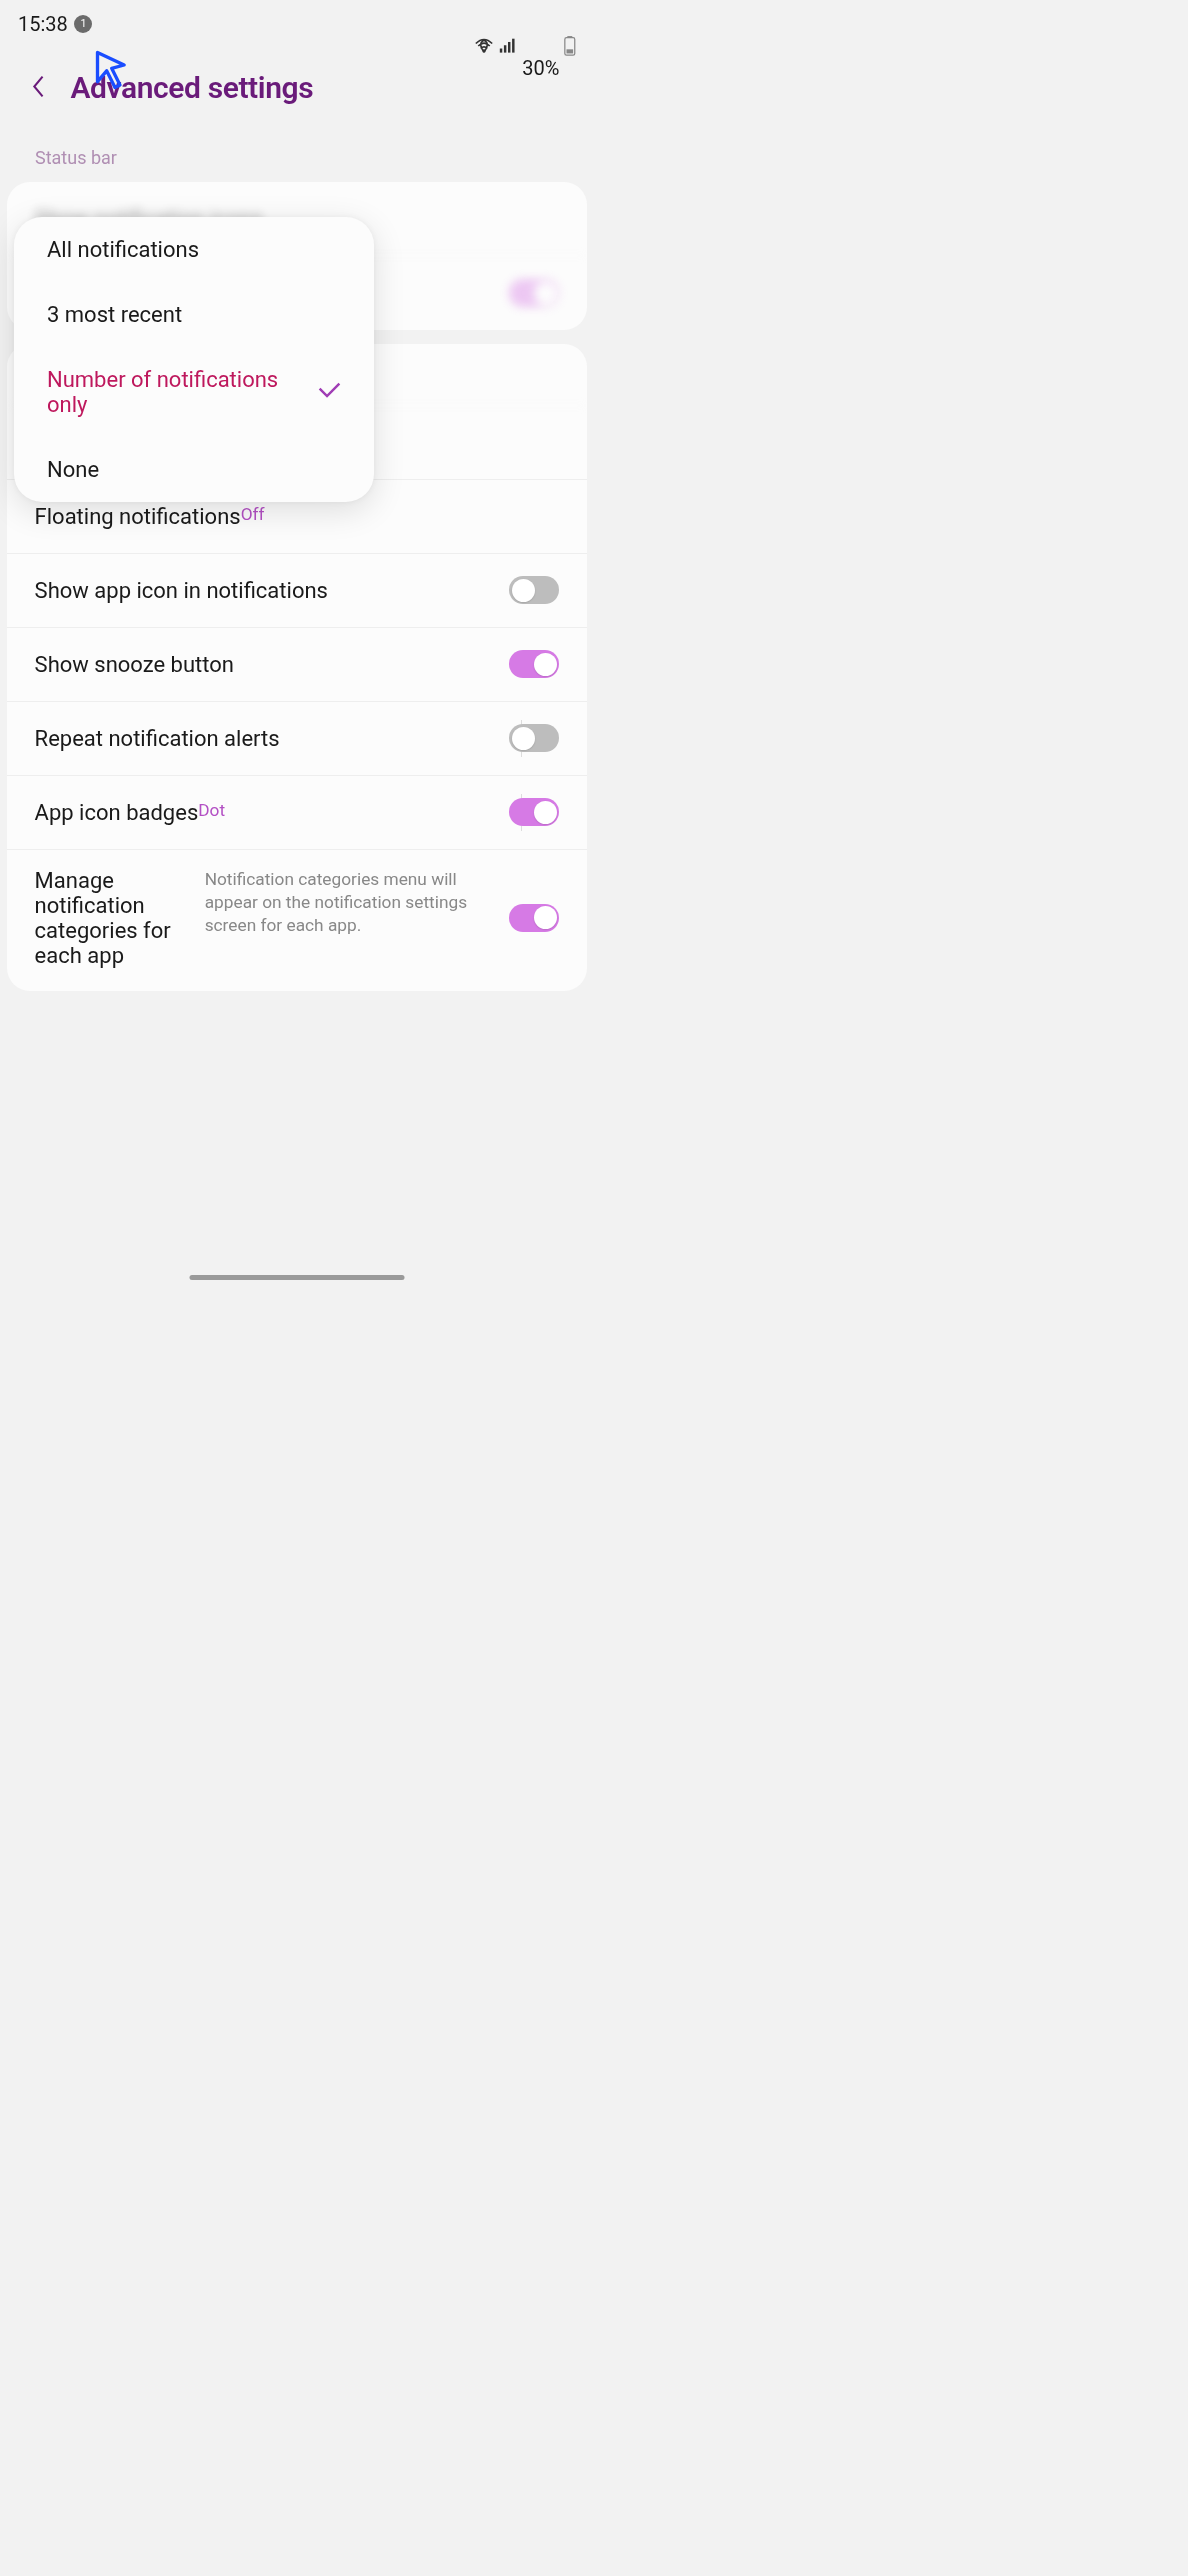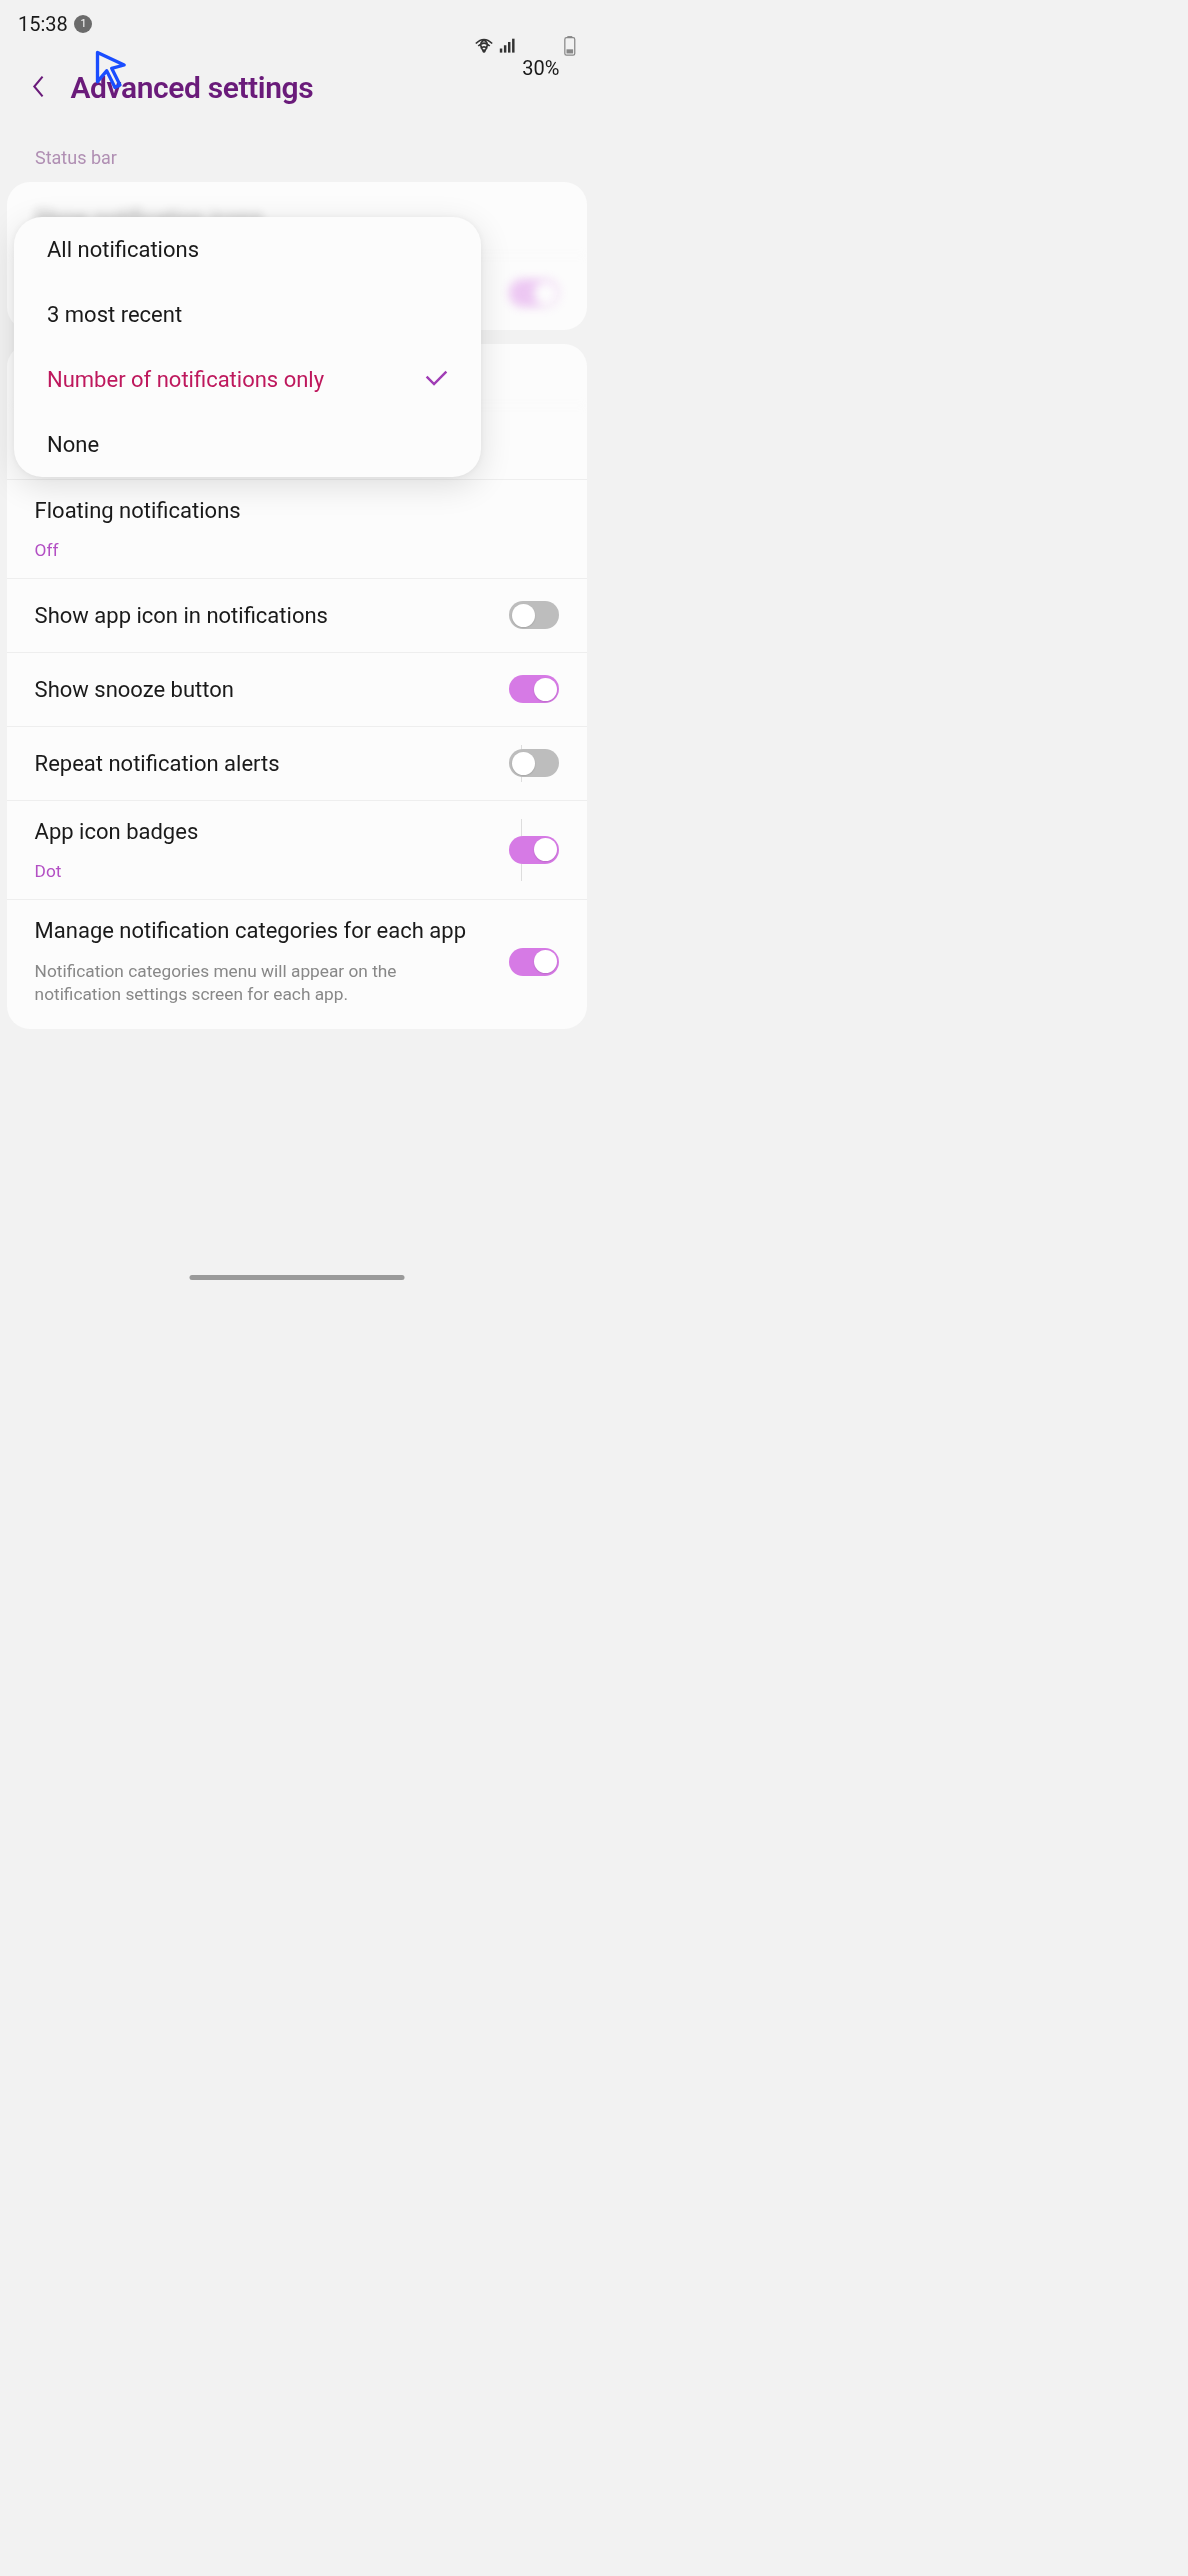--- a/index.html
+++ b/index.html
@@ -119,22 +119,22 @@
     }
 
     .row.blurred {
       filter: blur(5px);
       opacity: 0.4;
     }
 
     .row-content {
       flex: 1;
       display: flex;
-      flex-direction: column;
-      gap: 17px;
+      flex-direction: row;
+      gap: 0;
     }
 
     .row-title {
       font-size: 22px;
       color: #1a1a1a;
       font-weight: 400;
     }
 
     .row-subtitle {
       font-size: 17.3px;
@@ -192,21 +192,21 @@
       top: 18px;
       bottom: 18px;
       width: 0.8px;
       background: #ddd;
     }
 
     .popup {
       position: absolute;
       top: 217px;
       left: 14px;
-      width: 467px;
+      width: 360px;
       background: #fcfcfc;
       border-radius: 28px;
       box-shadow: 0 8.3px 33px rgba(0,0,0,0.12), 0 0 6.6px rgba(0,0,0,0.05);
       z-index: 100;
       overflow: hidden;
     }
 
     .popup-item {
       display: flex;
       align-items: center;

